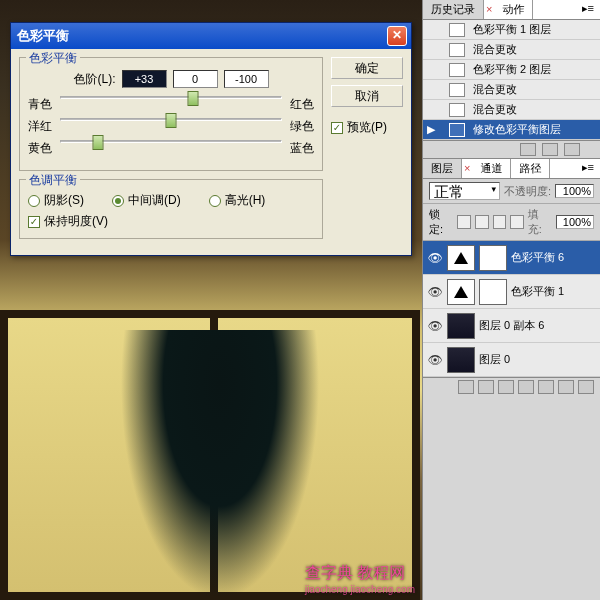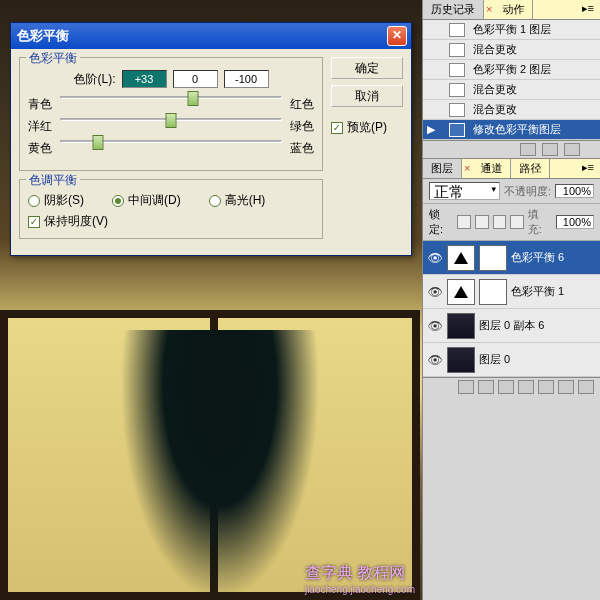--- a/index.html
+++ b/index.html
@@ -1,50 +1,50 @@
 <!DOCTYPE html>
 <html><head>
 <meta charset="utf-8">
 <style>
 * { margin: 0; padding: 0; box-sizing: border-box; font-family: "Microsoft YaHei", sans-serif; }
 body { width: 600px; height: 600px; background: #3a3020; position: relative; overflow: hidden; }
 .canvas-bg { position: absolute; inset: 0; background: linear-gradient(180deg, #2a2015 0%, #3a3020 15%, #5a4525 40%, #d4c070 55%, #e8d888 65%, #7a6540 80%, #4a3820 100%); }
 .figure { position: absolute; left: 120px; top: 330px; width: 200px; height: 270px; background: radial-gradient(ellipse at 50% 20%, #0a1515 0%, #0a1818 40%, transparent 70%); }
 .window-frame { position: absolute; left: 0; top: 310px; width: 420px; height: 290px; border: 8px solid #251a0d; background: linear-gradient(#e8d888, #d4c070); }
 .wf-cross { position: absolute; left: 50%; top: 0; width: 8px; height: 100%; background: #251a0d; }
-.watermark { position: absolute; right: 185px; bottom: 5px; color: #f0abfc; font-size: 16px; text-shadow: 0 0 3px #000; }
+.watermark { position: absolute; right: 185px; bottom: 5px; color: #ec4899; font-size: 16px; text-shadow: 0 0 3px #000; }
 .watermark small { font-size: 10px; display: block; text-align: right; opacity: .8; }
 
 
 .dialog { position: absolute; left: 10px; top: 22px; width: 402px; background: #ece9d8; border: 1px solid #0a246a; box-shadow: 2px 2px 5px rgba(0,0,0,.4); z-index: 10; }
 .titlebar { height: 26px; background: linear-gradient(#3a6ed5, #0a4bc8); color: #fff; display: flex; align-items: center; justify-content: space-between; padding: 0 4px 0 6px; font-size: 13px; font-weight: bold; }
 .close-btn { width: 20px; height: 20px; background: linear-gradient(#f08060, #d84020); border: 1px solid #fff; border-radius: 3px; text-align: center; line-height: 16px; color: #fff; font-size: 12px; }
 .dlg-body { padding: 8px; display: flex; gap: 8px; font-size: 12px; }
 .dlg-left { flex: 1; }
 .dlg-right { width: 72px; display: flex; flex-direction: column; gap: 6px; }
 .group { border: 1px solid #aca899; padding: 8px; margin-bottom: 8px; position: relative; }
 .group-title { position: absolute; top: -8px; left: 6px; background: #ece9d8; padding: 0 3px; color: #1a3ca0; }
 .levels-row { display: flex; align-items: center; justify-content: center; gap: 6px; margin: 4px 0 8px; }
 .lvl-input { width: 45px; height: 18px; border: 1px inset #888; background: #fff; text-align: center; font-size: 11px; }
-.lvl-input.focus { background: #0f766e; color: #fff; }
+.lvl-input.focus { background: #0f172a; color: #fff; }
 .slider-row { display: flex; align-items: flex-start; gap: 6px; margin: 5px 0; }
 .slabel { width: 26px; font-size: 12px; }
 .slabel.r { text-align: right; }
 .track { flex: 1; height: 3px; background: #bbb; border: 1px inset #fff; position: relative; }
 .thumb { position: absolute; top: -6px; width: 11px; height: 15px; background: linear-gradient(#d0e8b0, #90c060); border: 1px solid #5a7a30; transform: translateX(-50%); }
 .tone-row { display: flex; gap: 28px; margin: 4px 0; }
 .radio,.chk { display: flex; align-items: center; gap: 4px; }
 .radio-dot { width: 12px; height: 12px; border-radius: 50%; border: 1px solid #5a7a30; background: #fff; display: inline-flex; align-items: center; justify-content: center; }
 .radio-dot.on::after { content:''; width: 6px; height: 6px; border-radius: 50%; background: #5a8a30; }
 .chk-box { width: 12px; height: 12px; border: 1px solid #5a7a30; background: #fff; display: inline-flex; align-items: center; justify-content: center; font-size: 10px; color: #4a7020; }
 .dlg-btn { height: 22px; border: 1px outset #fff; background: #ece9d8; font-size: 12px; }
 
 
 .panels { position: absolute; right: 0; top: 0; width: 178px; background: #d6d6d6; border-left: 1px solid #888; height: 600px; font-size: 11px; }
-.tabbar { display: flex; background: #fef9c3; height: 20px; border-bottom: 1px solid #888; }
+.tabbar { display: flex; background: #ffffff; height: 20px; border-bottom: 1px solid #888; }
 .tab { padding: 2px 8px; border-right: 1px solid #999; }
 .tab.active { background: #d6d6d6; }
 .tab-x { margin-left: auto; padding: 2px 6px; }
 .hist-list { background: #eaeaea; }
 .hist-row { display: flex; align-items: center; height: 20px; padding: 0 4px; border-bottom: 1px solid #ccc; gap: 8px; }
 .hist-row.sel { background: #2a5da8; color: #fff; }
 .hist-ind { width: 14px; }
 .hist-icon { width: 16px; height: 14px; background: #fff; border: 1px solid #888; }
 .hist-row.sel .hist-icon { background: #4070b8; border-color: #fff; }
 .panel-footer { height: 18px; background: #d6d6d6; border-top: 1px solid #888; display: flex; justify-content: flex-end; gap: 6px; padding: 2px 20px; }

